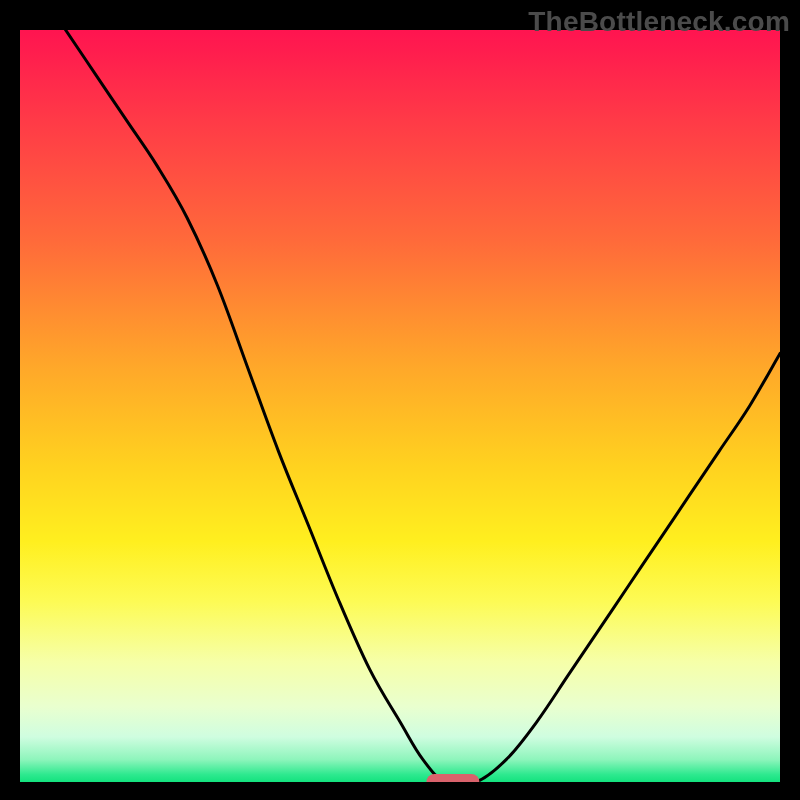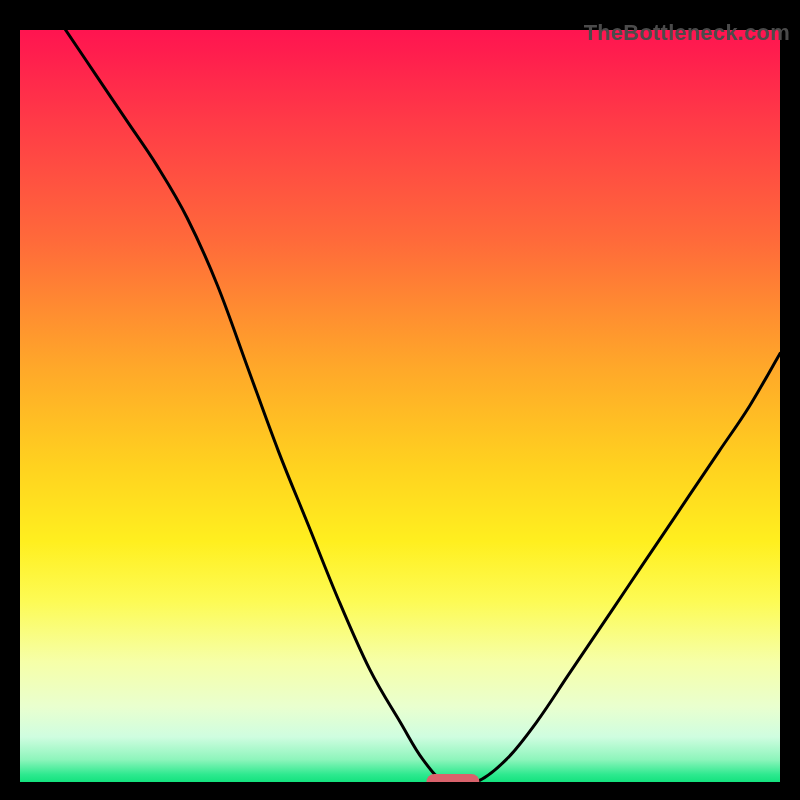--- a/index.html
+++ b/index.html
@@ -12,24 +12,24 @@
     font-family: Arial, Helvetica, sans-serif;
   }
   .frame {
     position: relative;
     width: 800px;
     height: 800px;
     background: #000;
   }
   .watermark {
     position: absolute;
-    top: 20px;
+    top: 6px;
     right: 10px;
     color: #4b4b4b;
-    font-size: 22px;
+    font-size: 28px;
     font-weight: bold;
     letter-spacing: 0.2px;
     z-index: 50;
   }
   .plot-area {
     position: absolute;
     left: 20px;
     top: 30px;
     width: 760px;
     height: 752px;

